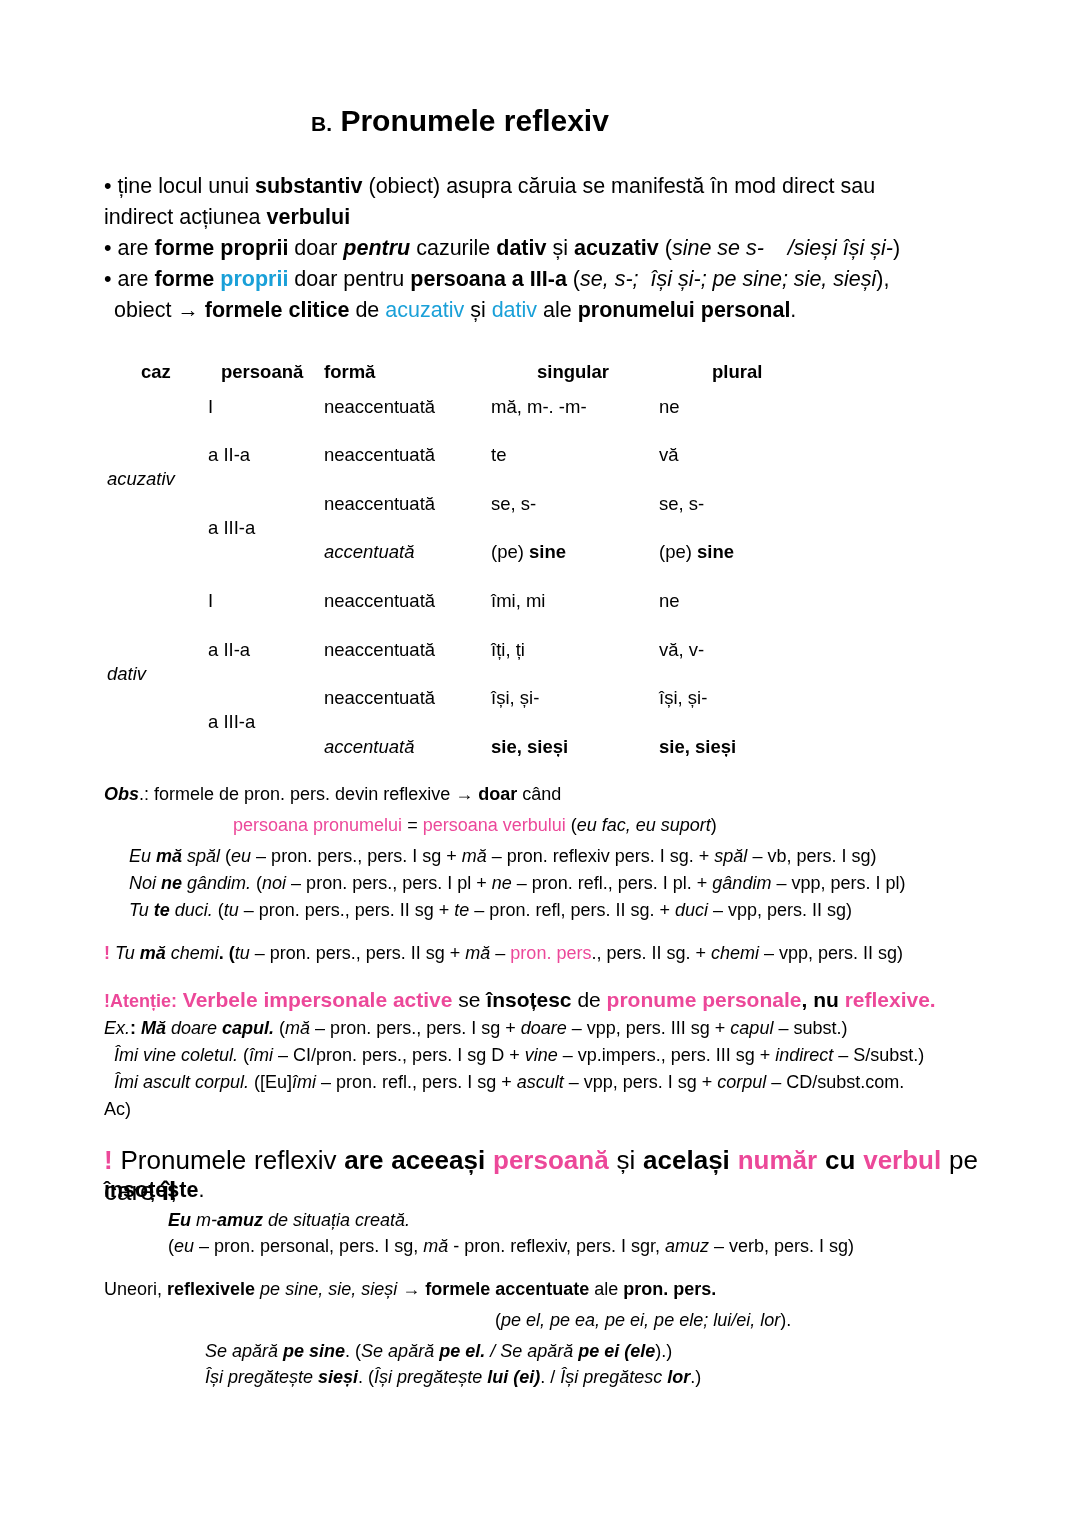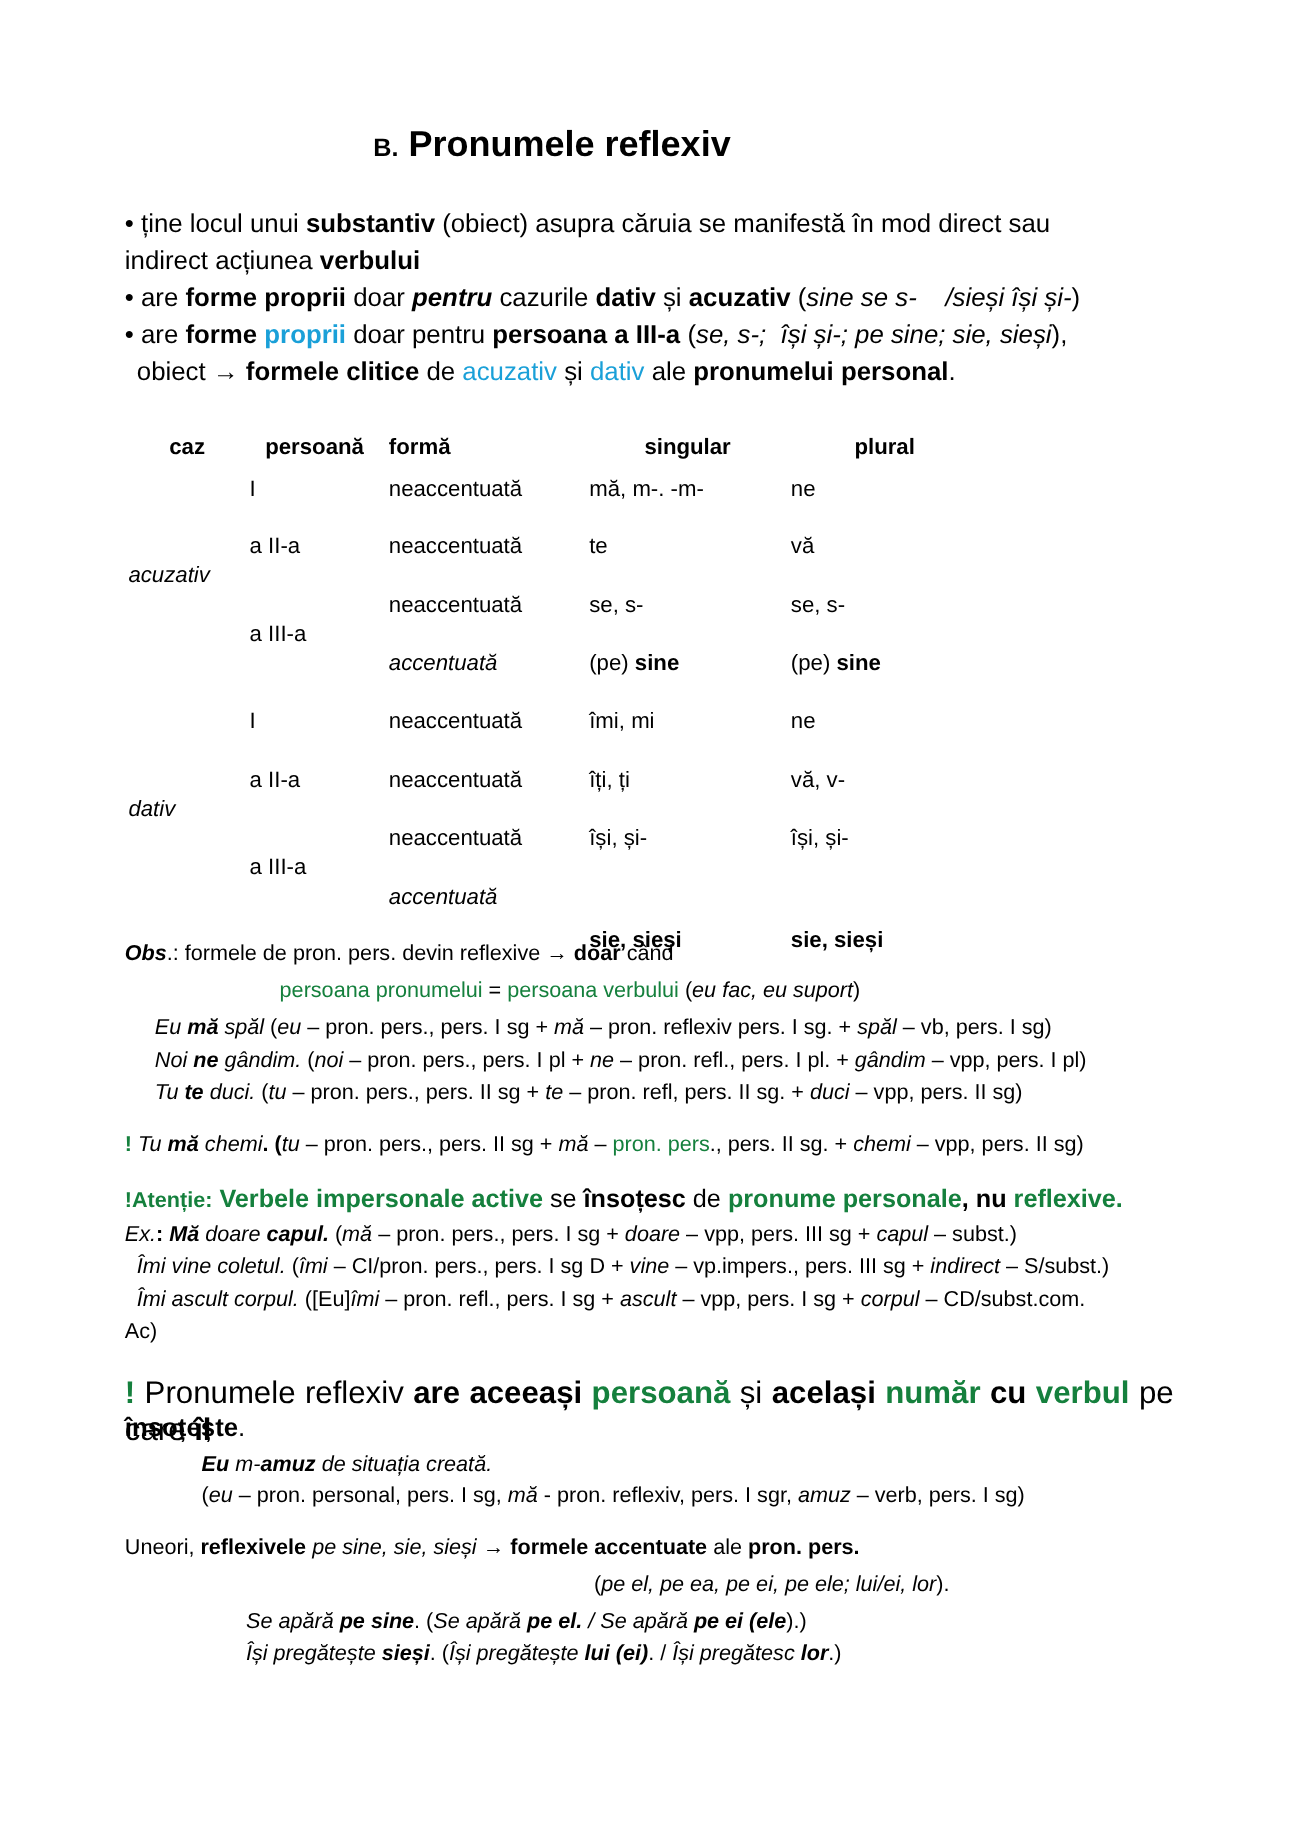--- a/index.html
+++ b/index.html
@@ -2,24 +2,24 @@
 <html><head>
 <meta charset="utf-8">
 <style>
   html, body { margin: 0; padding: 0; background: #ffffff; }
   body { width: 1080px; height: 1527px; position: relative; overflow: hidden;
          font-family: "Liberation Sans", "DejaVu Sans", sans-serif; color: #000; }
   .abs { position: absolute; white-space: nowrap; }
   .title { left: 0; width: 920px; top: 104px; text-align: center; font-size: 30px; font-weight: bold; }
   .title .small { font-size: 21px; }
   .p { font-size: 21.5px; left: 104px; }
-  .b { font-weight: bold; margin-top: 36px; }
+  .b { font-weight: bold; }
   .i { font-style: italic; }
   .blue { color: #1aa0d8; }
-  .red { color: #15803d; }
+  .red { color: #ec4899; }
   .tbl { font-size: 18.5px; }
   .th { font-weight: bold; }
   .ex { font-size: 18px; }
   .obs-line { font-size: 18px; }
 </style>
 </head>
 <body>
 
 <div class="abs title">
   <span class="small">B.</span>

